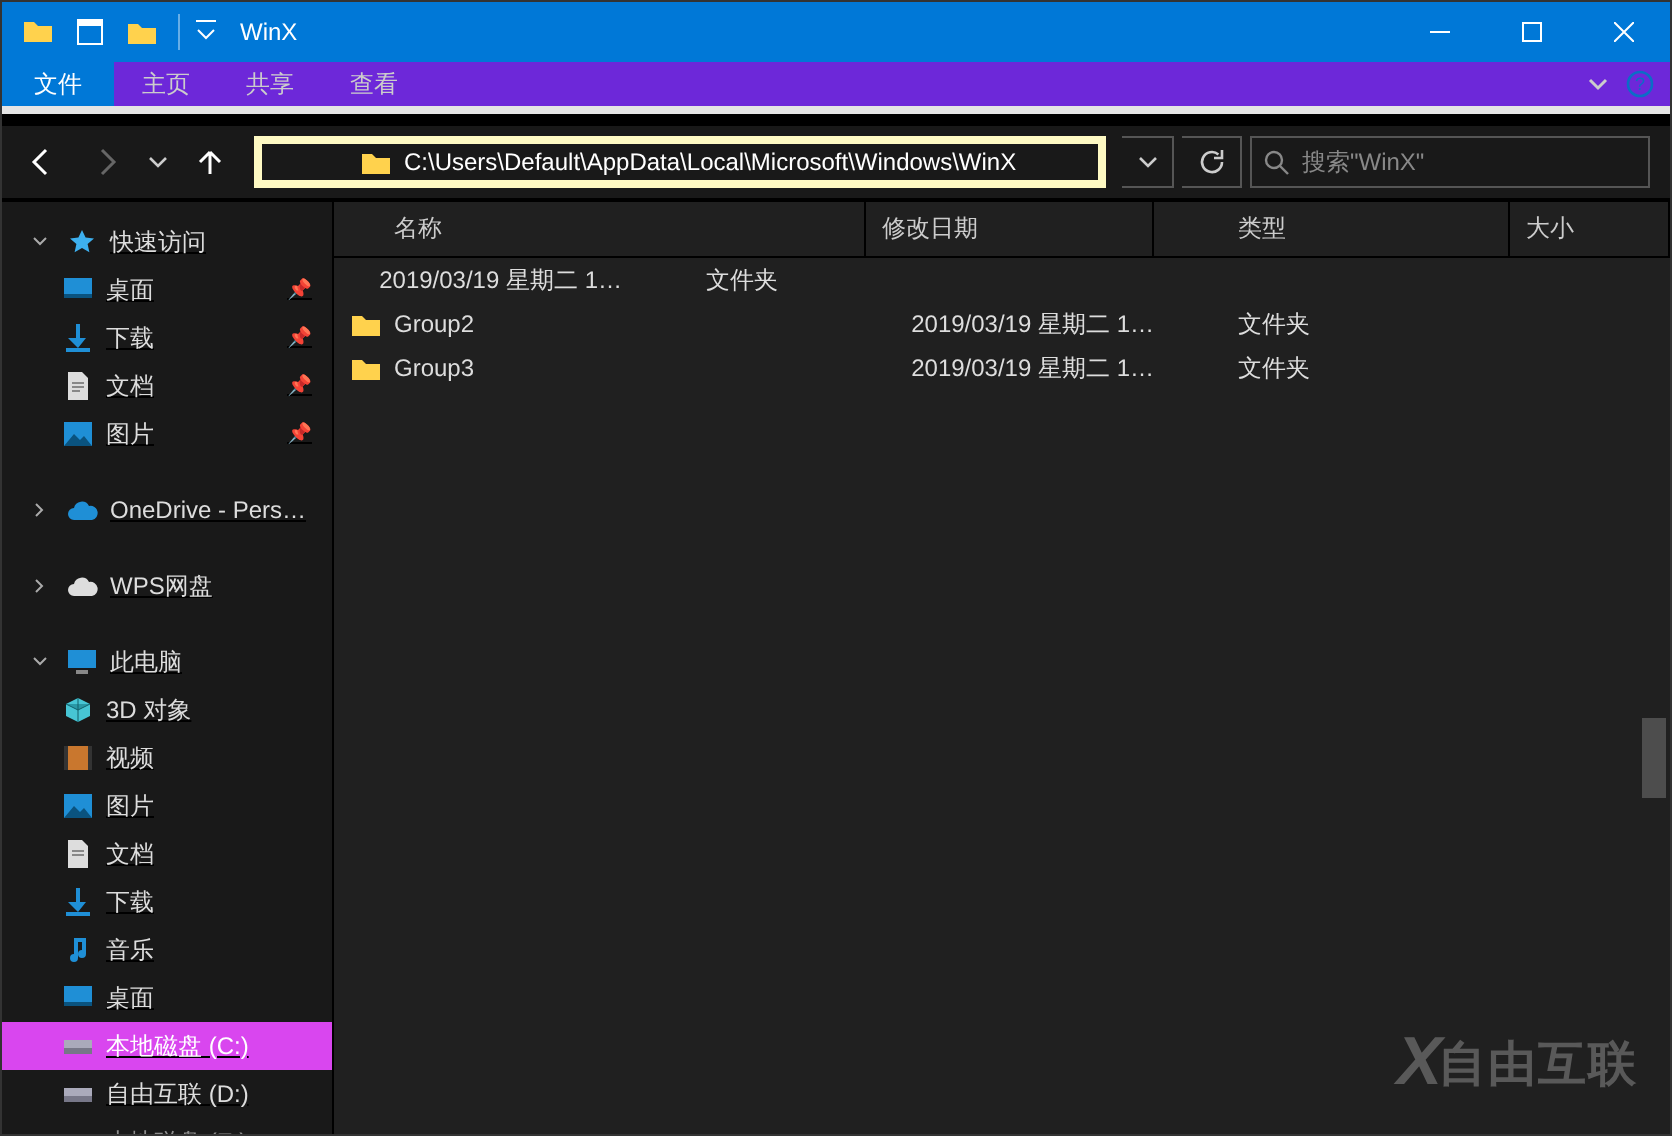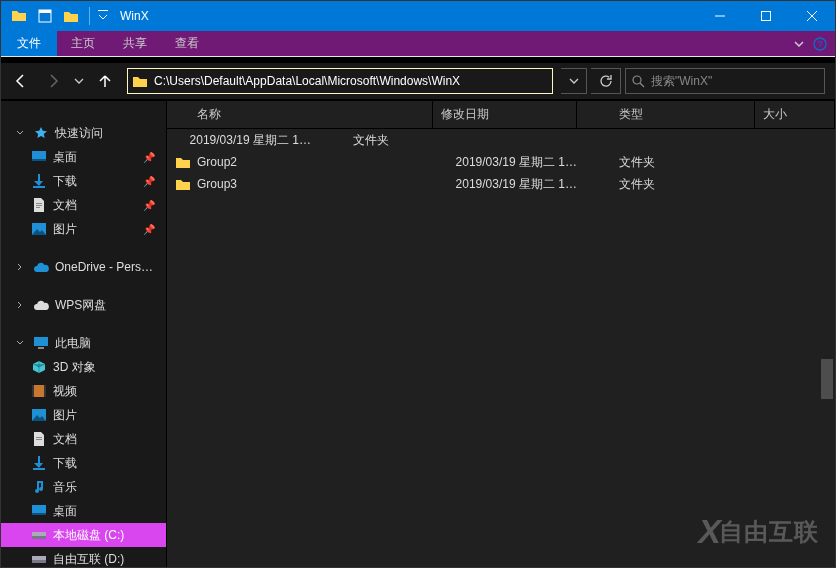--- a/index.html
+++ b/index.html
@@ -9,40 +9,40 @@
 .titlebar { height: 30px; background: #0078d7; display: flex; align-items: center; color: #fff; font-size: 12px; justify-content: space-between; }
 .titlebar .qat { display: flex; align-items: center; gap: 2px; padding-left: 6px; }
 .titlebar .qat-item { width: 24px; height: 24px; display: flex; align-items: center; justify-content: center; color: #fff; }
 .titlebar .title-text { margin-left: 10px; }
 .titlebar .spacer { flex: 1; }
 .titlebar .win-buttons { display: flex; }
 .titlebar .win-btn { width: 46px; height: 30px; display: flex; align-items: center; justify-content: center; color: #fff; }
 .qat-sep { width:1px; height:18px; background: rgba(255,255,255,.4); margin: 0 4px; }
 
 
-.ribbon { height: 26px; background: #701a75; display: flex; align-items: stretch; border-bottom: 1px solid #e5e5e5; }
+.ribbon { height: 26px; background: #6d28d9; display: flex; align-items: stretch; border-bottom: 4px solid #e5e5e5; }
 .ribbon .file-tab { background: #0078d7; color: #fff; padding: 0 16px; display: flex; align-items: center; font-size: 12px; }
 .ribbon .tab { color: #ccc; padding: 0 14px; display: flex; align-items: center; font-size: 12px; }
 .ribbon .flex { flex:1; }
 .ribbon .rib-rt { display:flex; align-items:center; padding-right:8px; gap:8px; color:#aaa; }
 
 
 .navbar { height: 36px; background: #191919; display: flex; align-items: center; padding: 0 6px; gap: 4px; margin-top:6px;}
 .nav-btn { width: 28px; height: 26px; display: flex; align-items: center; justify-content: center; color: #888; }
 .nav-btn.enabled { color: #fff; }
-.addrbox { flex: 1; height: 26px; border: 1px solid #fef9c3; background: #191919; display: flex; align-items: center; margin: 0 4px; }
+.addrbox { flex: 1; height: 26px; border: 4px solid #fef9c3; background: #191919; display: flex; align-items: center; margin: 0 4px; padding-left: 45px; }
 .addr-icon { width: 24px; display:flex; align-items:center; justify-content:center; }
 .addr-input { flex:1; background: transparent; border: none; color: #fff; font-size: 12px; outline: none; padding: 0 2px; }
 .addr-chevwrap { height:26px; border:1px solid #555; border-left:none; width:26px; display:flex;align-items:center;justify-content:center;color:#ccc;}
 .addr-refresh { height:26px; border:1px solid #555; border-left:none; width:30px; display:flex;align-items:center;justify-content:center;color:#ccc;}
 .searchbox { width: 200px; height: 26px; border: 1px solid #555; display: flex; align-items: center; padding: 0 6px; color: #888; font-size: 12px; gap:6px; margin-right:4px;}
 
 
 .main { position: absolute; top: 100px; left:0; right:0; bottom:0; display:flex; }
-.sidebar { width: 180px; background: #191919; overflow: hidden; padding-top:20px; }
+.sidebar { width: 180px; background: #191919; overflow: hidden; padding-top:8px;text-decoration:underline; }
 .side-item { display:flex; align-items:center; height:24px; font-size:12px; color:#ddd; gap:6px; padding-left:12px; position:relative;}
 .side-item.depth1 { padding-left: 30px; }
 .side-item.depth2 { padding-left: 30px; }
 .side-item.selected { background:#d946ef; color:#fff; }
 .side-chev { width:14px; color:#aaa; display:inline-flex; justify-content:center;}
 .side-icon { width:16px; height:16px; display:inline-flex; align-items:center; justify-content:center; }
 .pin { margin-left:auto; margin-right:10px; color:#777; font-size:10px;}
 .side-gap { height: 14px; }
 
 .content { flex:1; background:#202020; display:flex; flex-direction:column; border-left:1px solid #000;}

